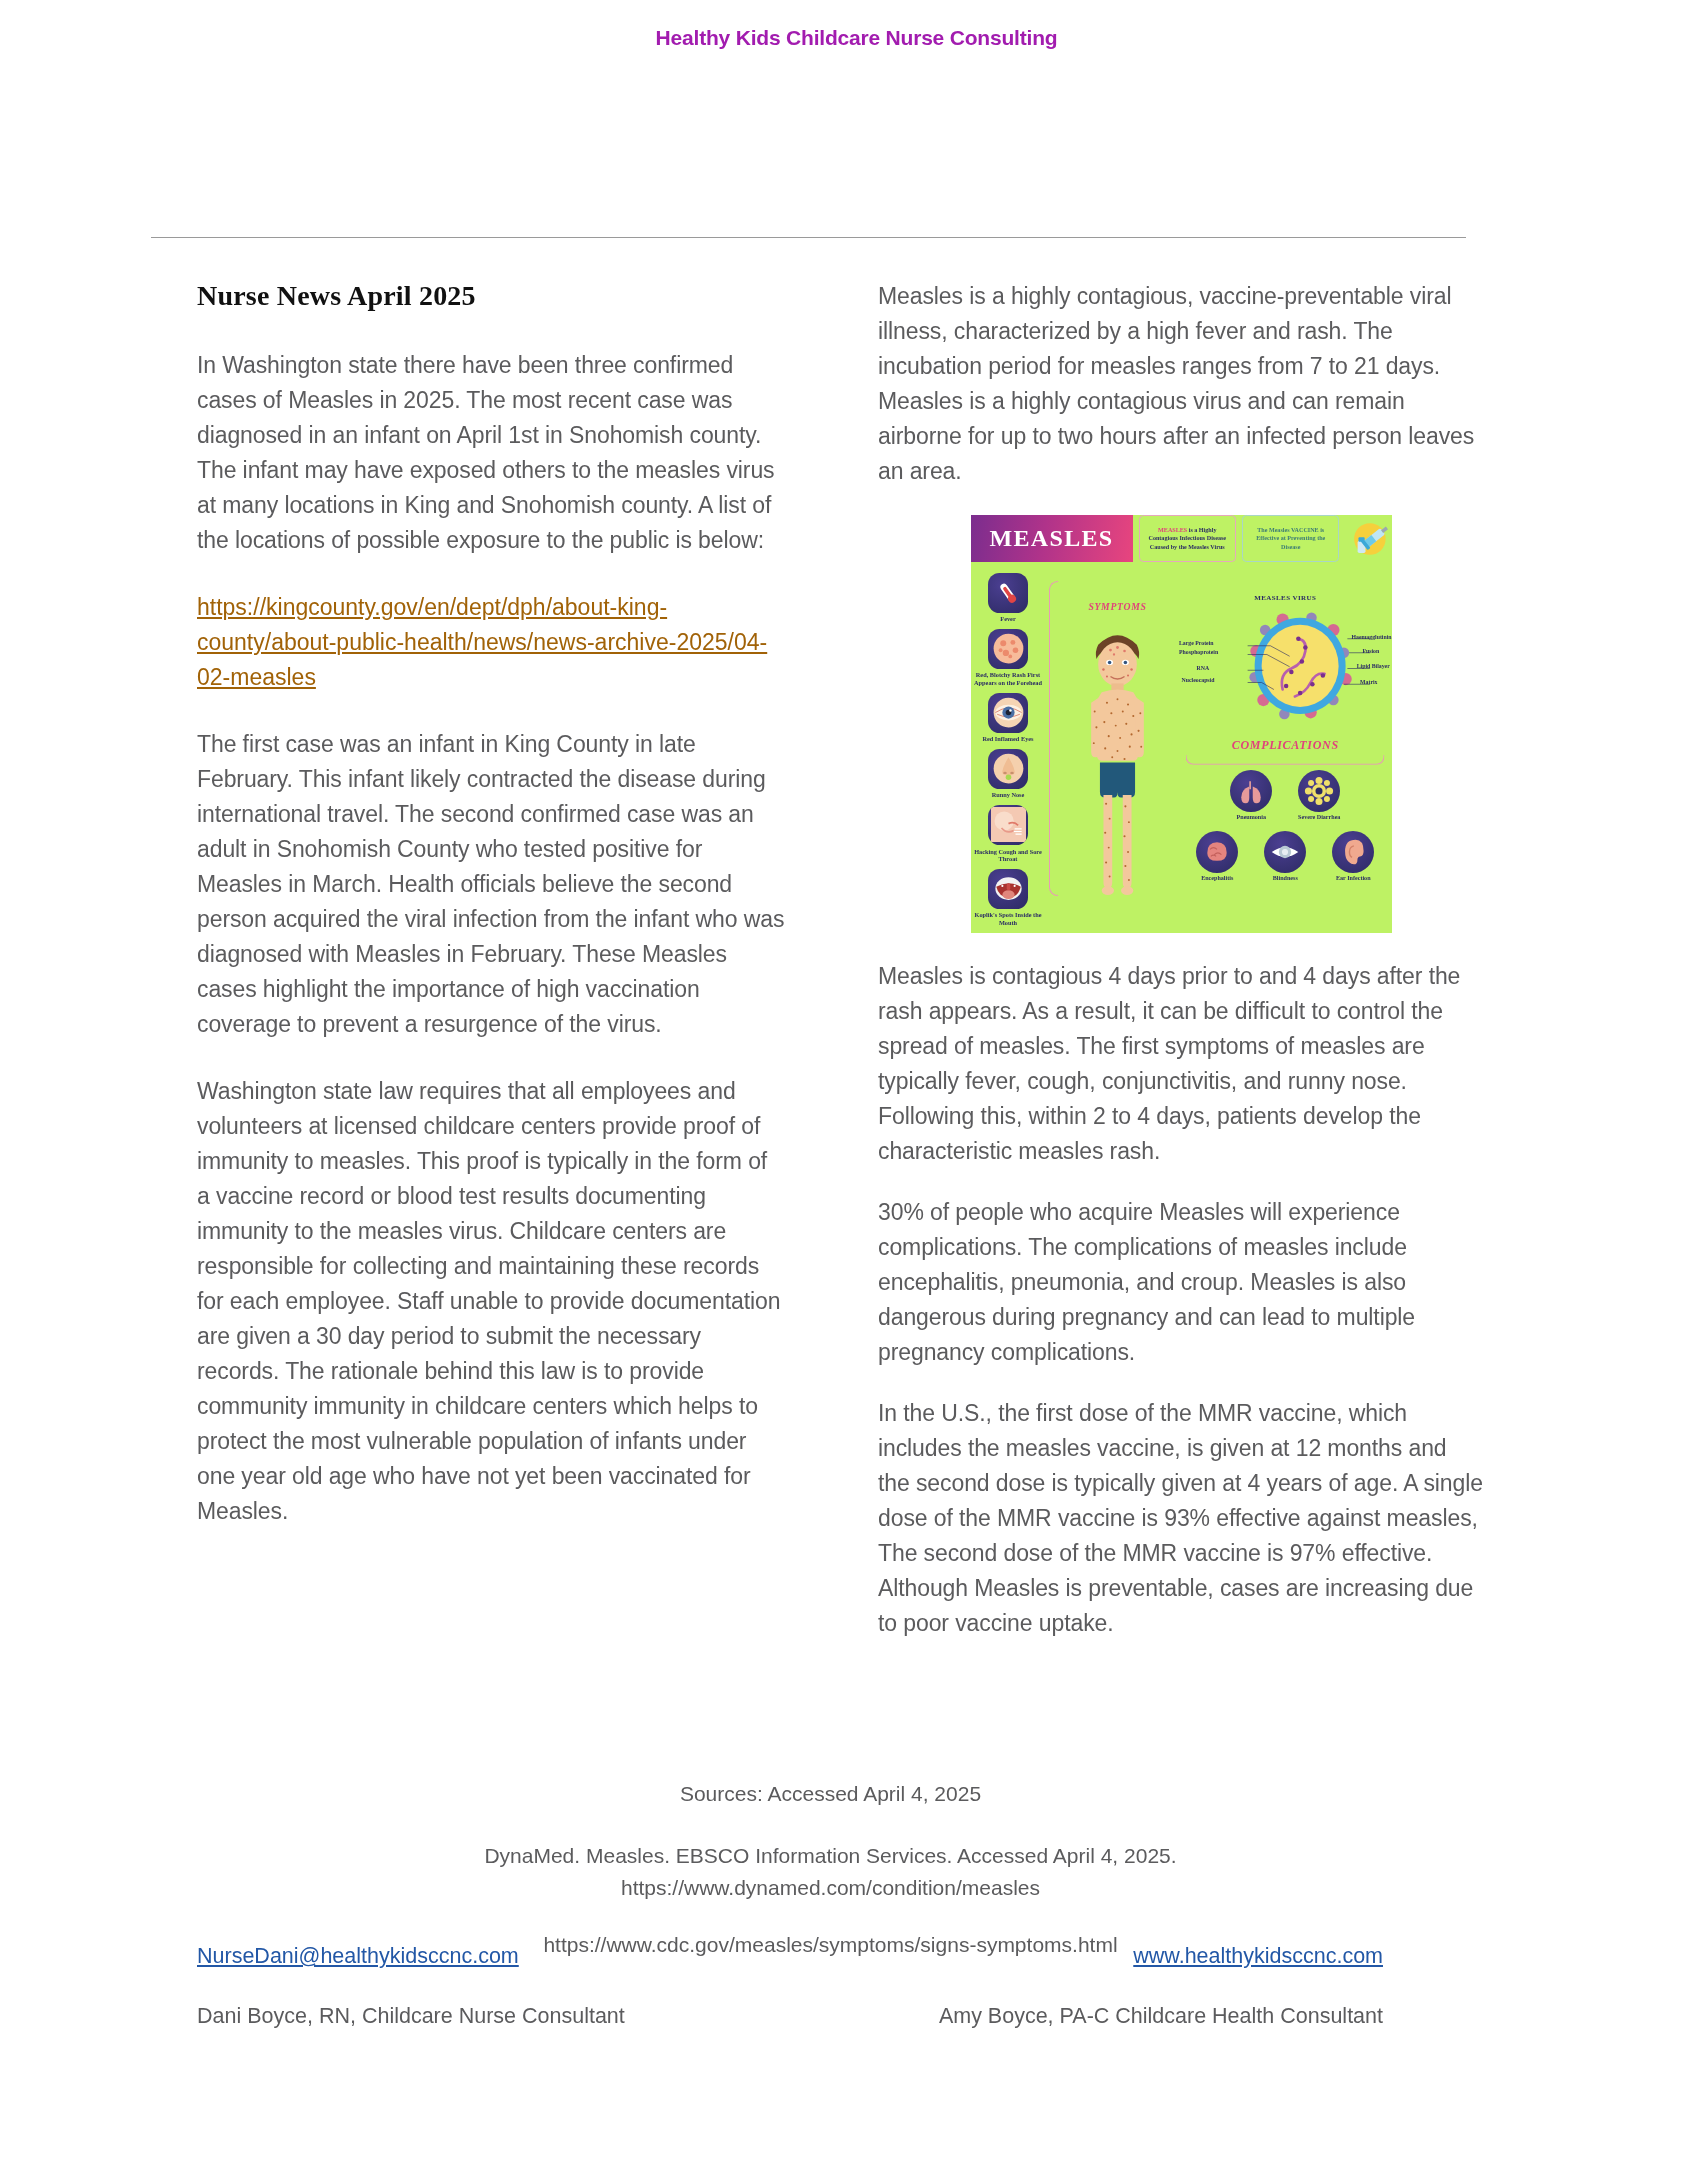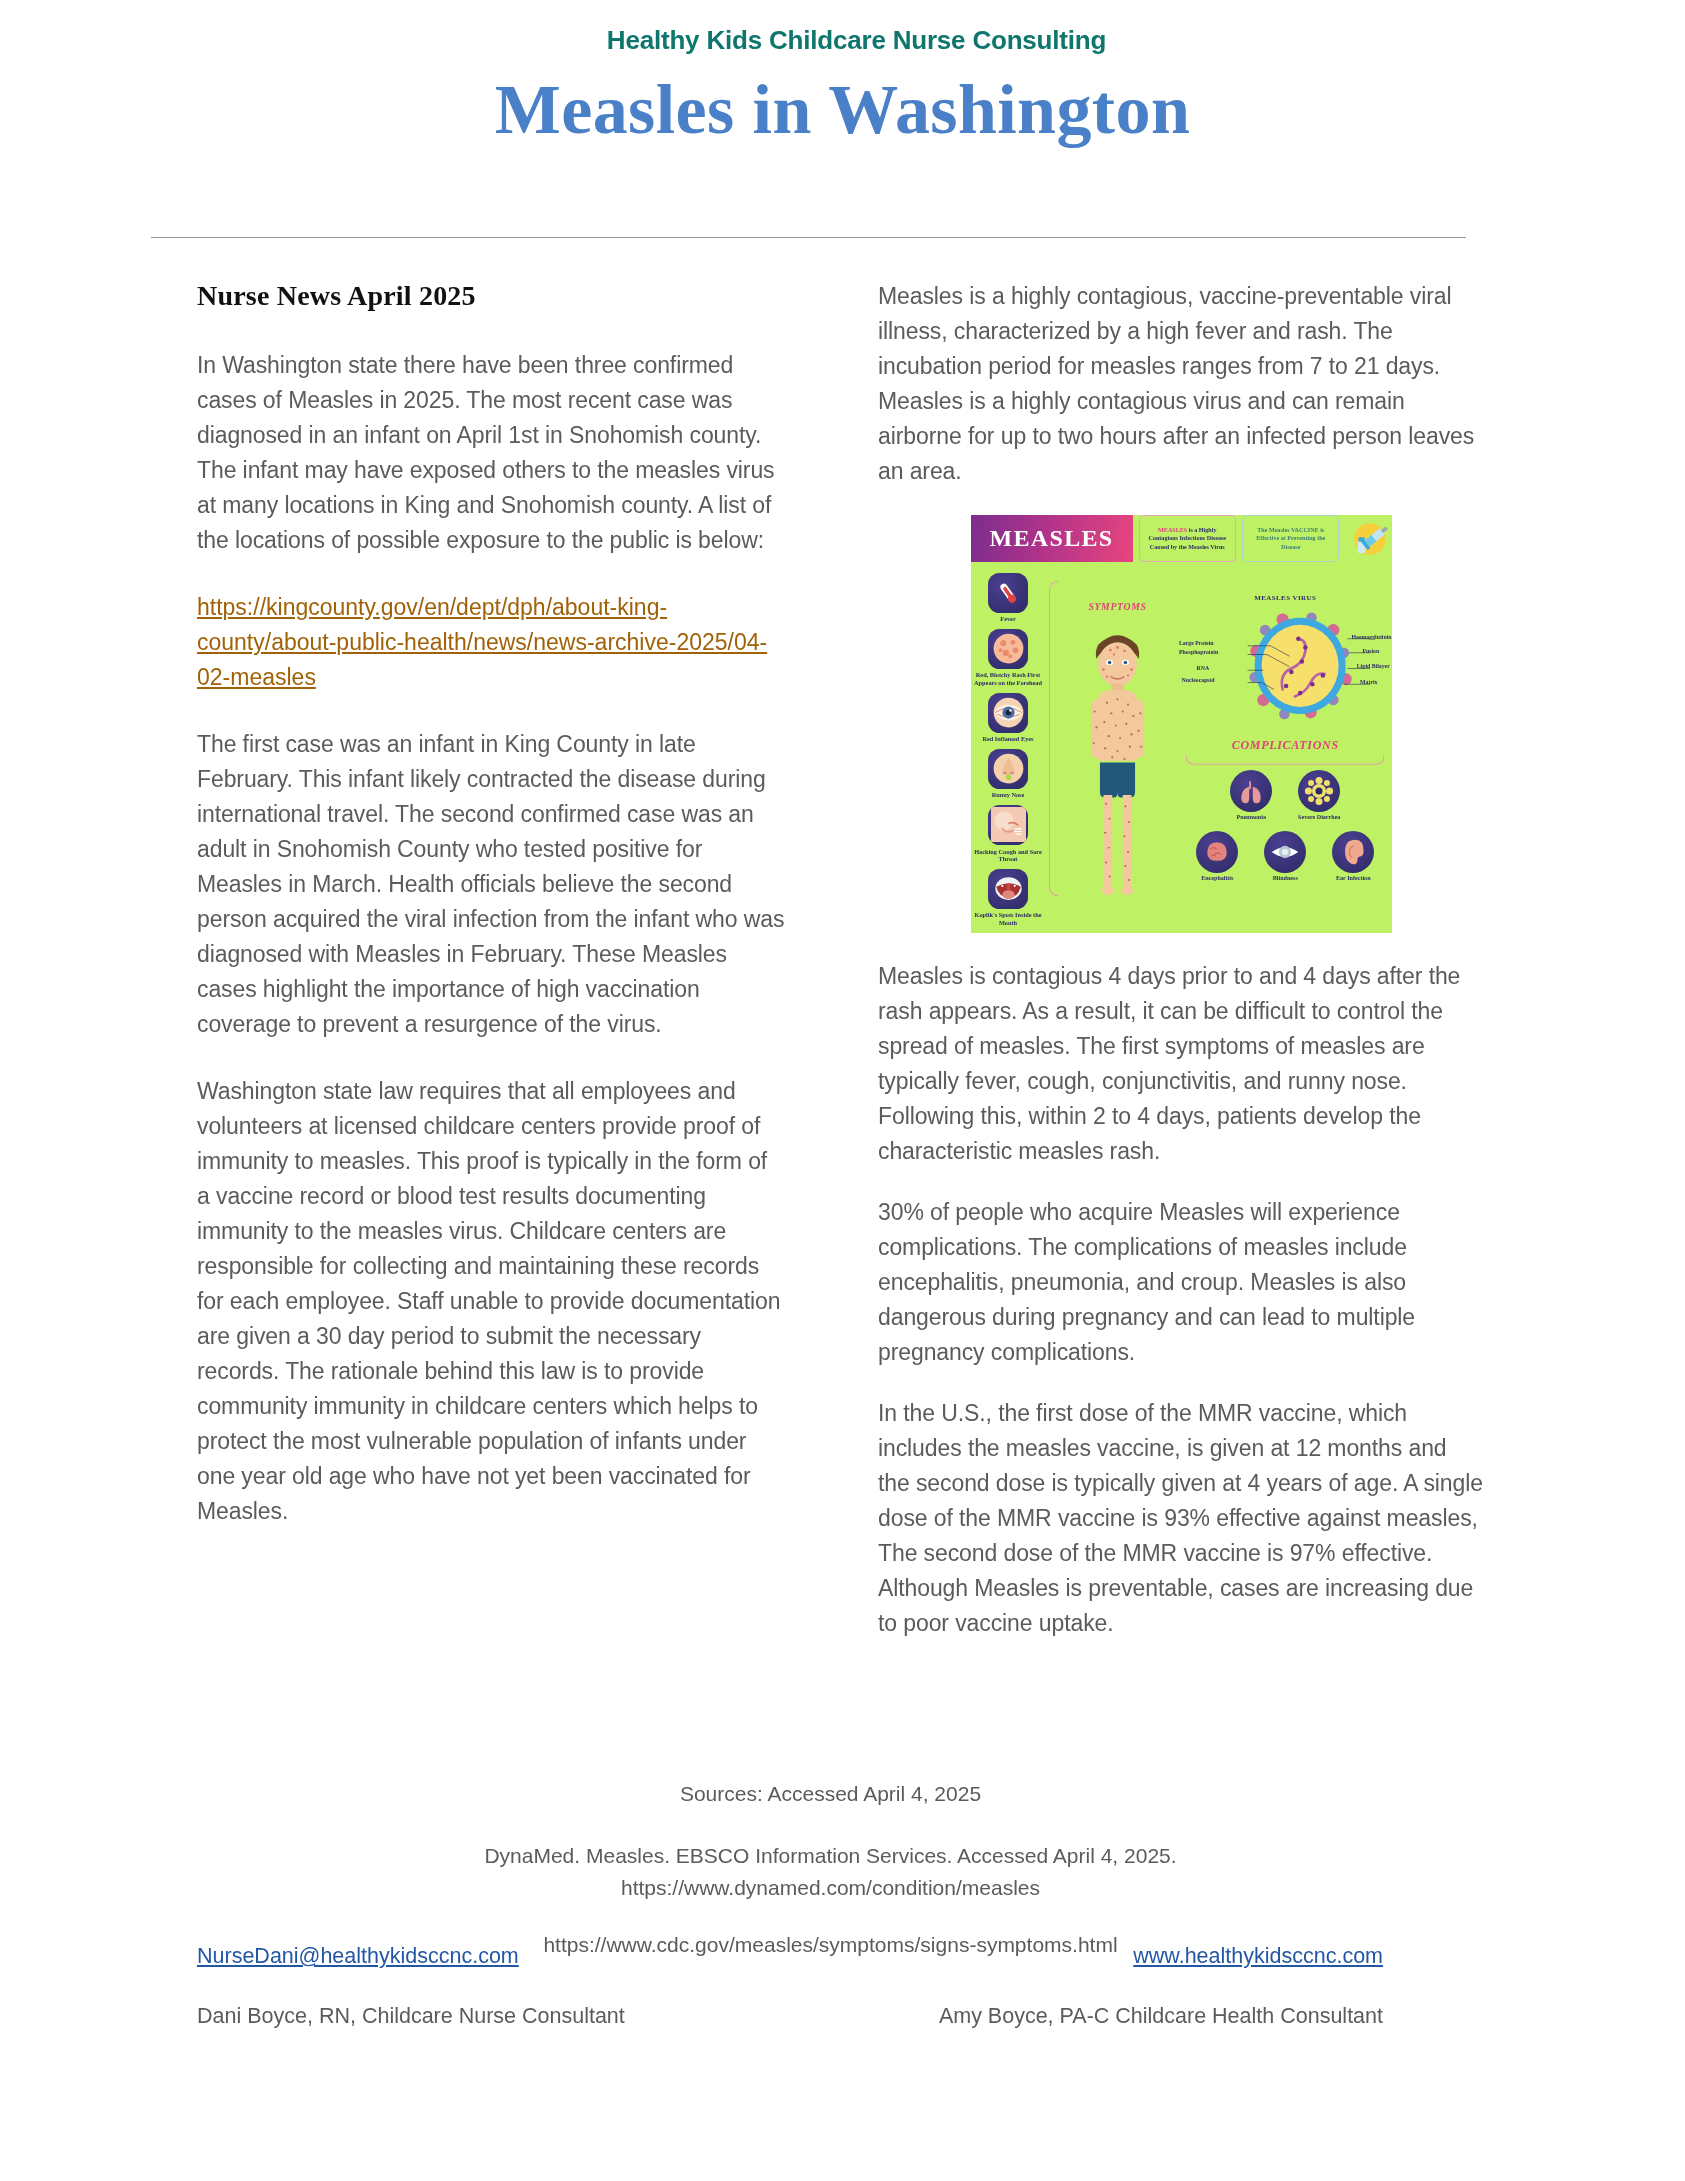--- a/index.html
+++ b/index.html
@@ -23,23 +23,23 @@
     box-sizing: border-box;
   }
 
   
   .masthead {
     padding-top: 26px;
     text-align: center;
   }
   .org-name {
     font-family: "Liberation Sans", sans-serif;
-    font-size: 26px;
-    font-weight: 700;
-    color: #0f766e;
+    font-size: 21px;
+    font-weight: 700;
+    color: #a21caf;
     letter-spacing: -0.2px;
     line-height: 1.1;
     padding-left: 28px;
   }
   .doc-title {
     font-family: "Liberation Serif", serif;
     font-size: 70px;
     font-weight: 700;
     color: #4a80c8;
     line-height: 1.12;
@@ -306,21 +306,20 @@
     text-decoration: underline;
   }
 </style>
 </head>
 <body>
 
 <div class="page">
 
   <div class="masthead">
     <div class="org-name">Healthy Kids Childcare Nurse Consulting</div>
-    <div class="doc-title">Measles in Washington</div>
   </div>
   <div class="rule"></div>
 
   <div class="columns">
 
     <div class="col-left">
       <h2 class="section-head">Nurse News  April 2025</h2>
       <p class="body">In Washington state there have been three confirmed cases of Measles in 2025. The most recent case was diagnosed in an infant on April 1st in Snohomish county. The infant may have exposed others to the measles virus at many locations in King and Snohomish county. A list of the locations of possible exposure to the public is below:</p>
       <a class="link-block" href="#">https://kingcounty.gov/en/dept/dph/about-king-county/about-public-health/news/news-archive-2025/04-02-measles</a>
       <p class="body">The first case was an infant in King County in late February. This infant likely contracted the disease during international travel. The second confirmed case was an adult in Snohomish County who tested positive for Measles in March. Health officials believe the second person acquired the viral infection from the infant who was diagnosed with Measles in February. These Measles cases highlight the importance of high vaccination coverage to prevent a resurgence of the virus.</p>

